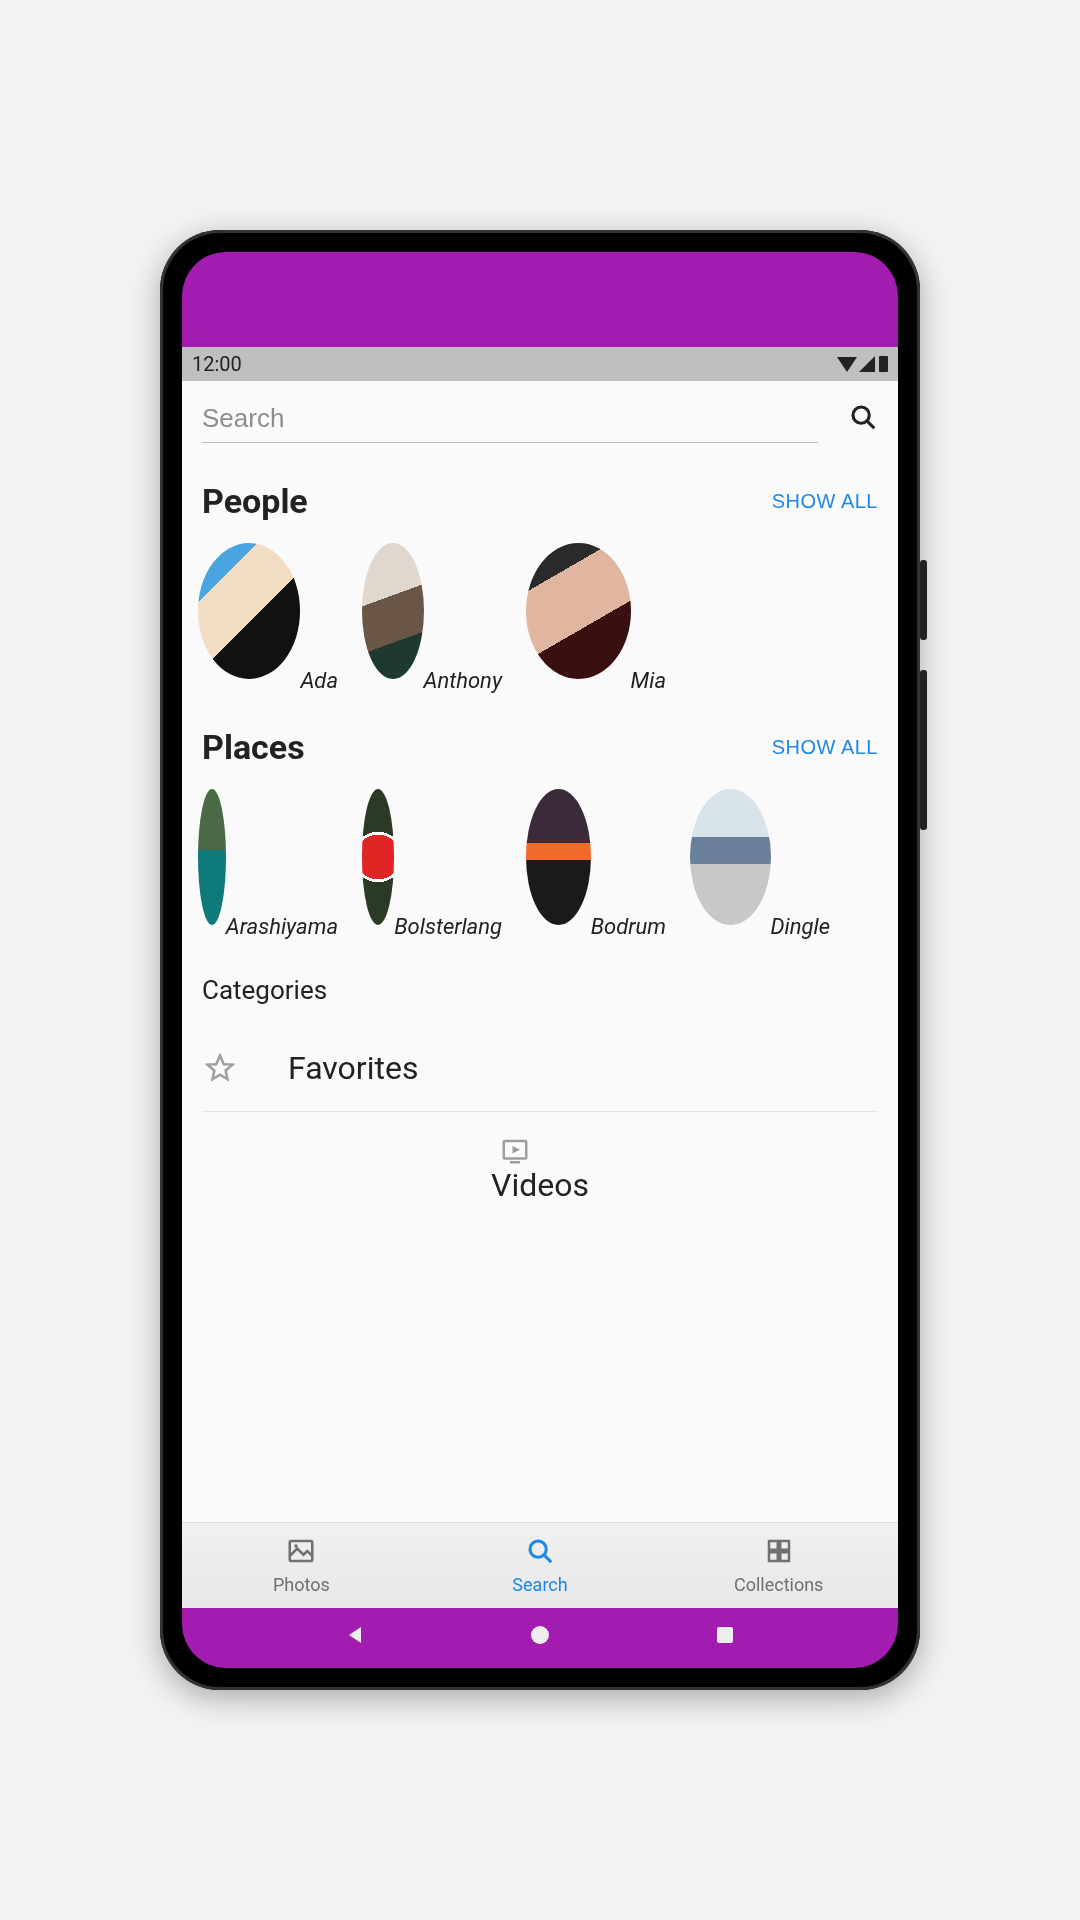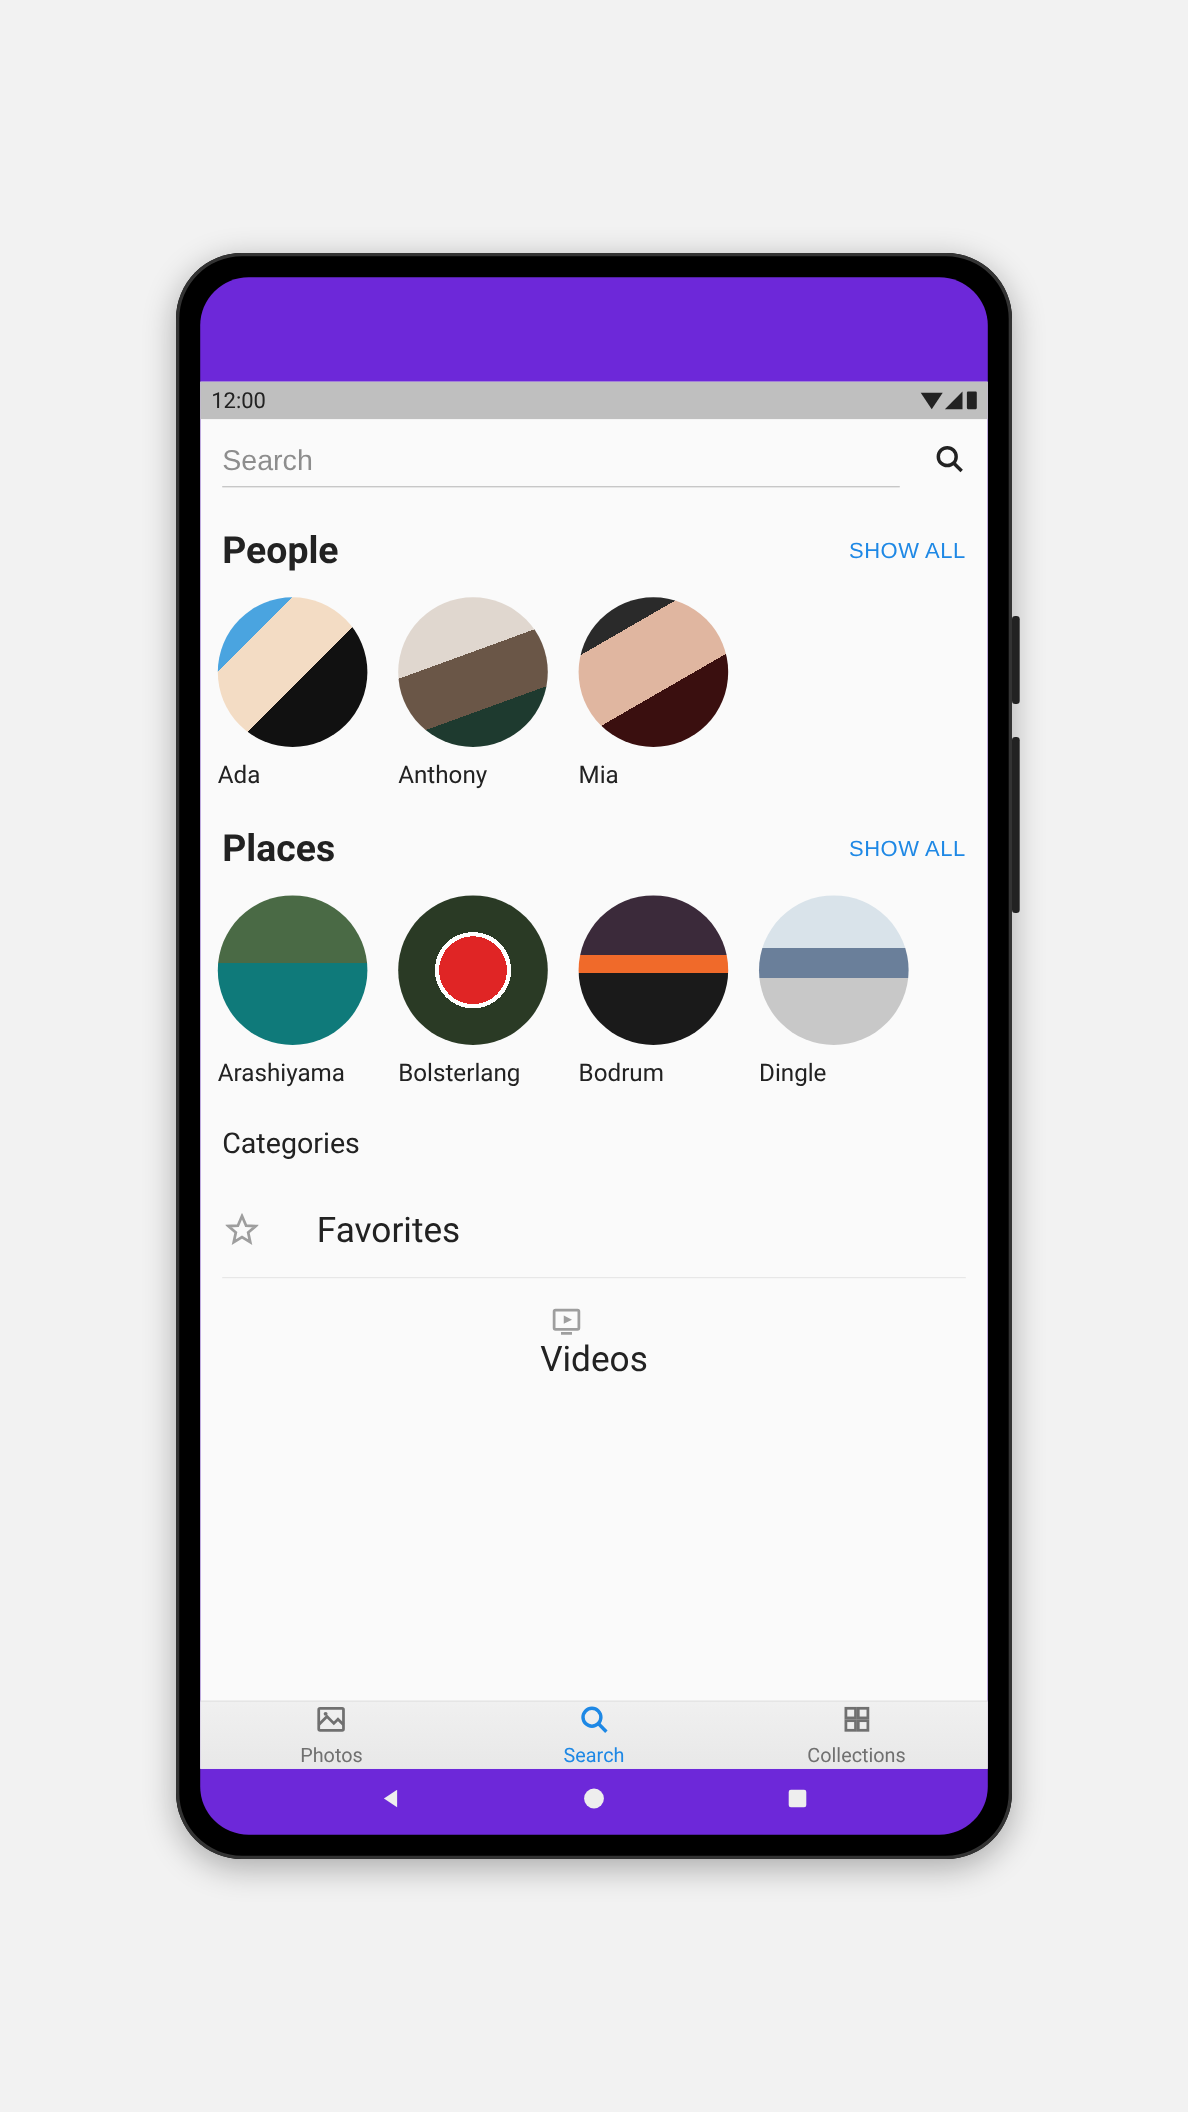--- a/index.html
+++ b/index.html
@@ -16,21 +16,21 @@
     height: 1460px;
     background: #000;
     border-radius: 60px;
     padding: 22px;
     position: relative;
     box-shadow: 0 8px 30px rgba(0,0,0,.3), inset 0 0 0 3px #333;
   }
   .device-inner {
     width: 100%;
     height: 100%;
-    background: #6d28d9;
+    background: #a21caf;
     border-radius: 44px;
     overflow: hidden;
     position: relative;
   }
   
   .side-btn {
     position: absolute;
     right: -7px;
     width: 7px;
     background: #222;
@@ -119,25 +119,26 @@
 
   .h-list {
     display: flex;
     gap: 24px;
     padding: 12px 20px 10px 16px;
     overflow-x: auto;
   }
   .h-list::-webkit-scrollbar { display: none; }
   .circle-item {
     display: flex;
-    flex-direction: column;
-    align-items: flex-start;
+    flex-direction: row;
+    align-items: flex-end;
     width: 140px;
     flex-shrink: 0;
     cursor: pointer;
+    font-style: italic;
   }
   .avatar {
     width: 136px; height: 136px;
     border-radius: 50%;
     margin-bottom: 14px;
   }
   .circle-label { font-size: 22px; color: #222; }
 
   
   .av-ada { background: radial-gradient(circle at 30% 25%, #f7e3c9 0 30%, #d9b48f 32% 50%, #1a1a1a 55% 100%), #3da3e0; background-blend-mode: normal; background: linear-gradient(135deg,#4aa4e0 0 25%, #f3dcc4 25% 55%, #111 55% 100%);}
@@ -158,21 +159,21 @@
     border-bottom: 1px solid #e5e5e5;
     cursor: pointer;
   }
   .cat-row:last-child { border-bottom: none; flex-direction: column; }
   .cat-icon { width: 36px; display: flex; justify-content: center; margin-right: 50px; color: #9e9e9e; }
   .cat-icon svg { width: 30px; height: 30px; }
   .cat-label { font-size: 32px; color: #222; }
 
   
   .bottom-nav {
-    height: 62px;
+    height: 86px;
     background: linear-gradient(180deg, #f0f0f0, #e8e8e8);
     border-top: 1px solid #ddd;
     display: flex;
   }
   .nav-item {
     flex: 1;
     display: flex;
     flex-direction: column;
     align-items: center;
     justify-content: center;

